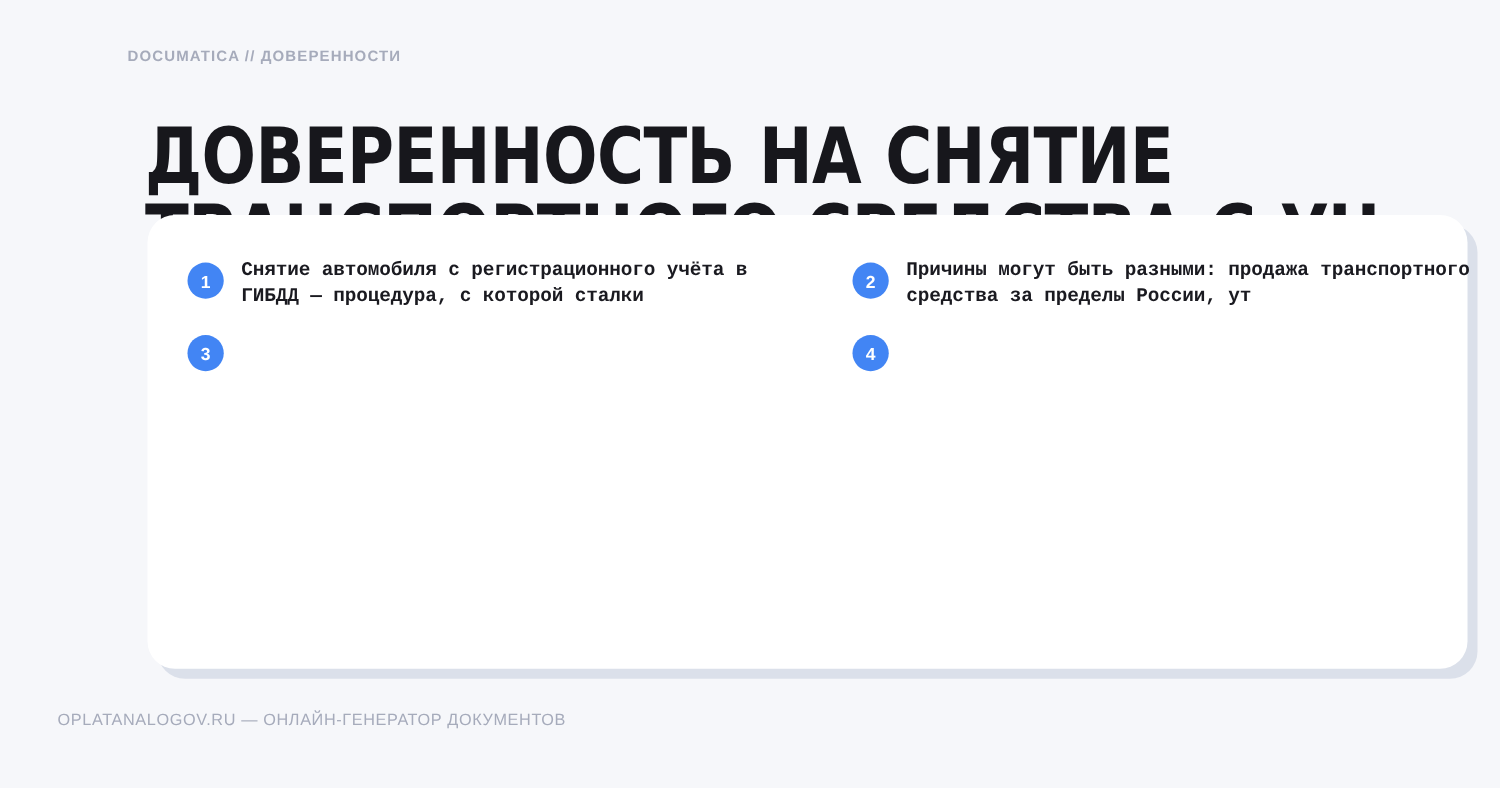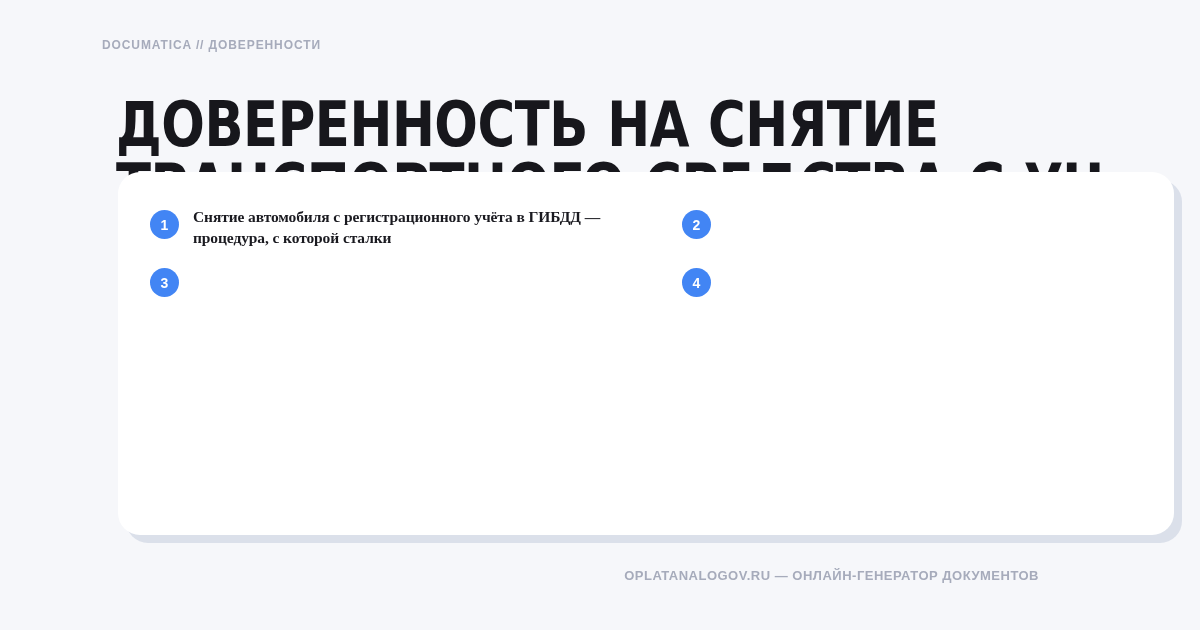--- a/index.html
+++ b/index.html
@@ -117,35 +117,35 @@
     font-family: "Liberation Sans", "DejaVu Sans", sans-serif;
   }
 
   .point-text {
     font-size: 15.5px;
     line-height: 21px;
     font-weight: 700;
     color: #1a1a20;
     letter-spacing: -0.1px;
     padding-top: 6px;
-    font-family: Liberation Serif, serif;
+    font-family: Liberation Mono, monospace;
   }
 
   
   .point.col2 { padding-left: 4px; }
 
   
   .footer {
     position: absolute;
     left: 0;
     top: 568px;
     width: 993px;
-    text-align: right;
+    text-align: left;
     font-size: 13px;
-    font-weight: 700;
+    font-weight: 400;
     letter-spacing: 0.5px;
     color: #a6abbb;
     text-transform: uppercase;
     font-family: "Liberation Sans", "DejaVu Sans", sans-serif;
   }
 </style>
 </head>
 <body>
 
 <div class="page">
@@ -159,20 +159,21 @@
   <div class="card">
     <div class="points-grid">
 
       <div class="point">
         <span class="badge">1</span>
         <span class="point-text">Снятие автомобиля с регистрационного учёта в ГИБДД — процедура, с которой сталки</span>
       </div>
 
       <div class="point col2">
         <span class="badge">2</span>
+        <span class="point-text">Причины могут быть разными: продажа транспортного средства за пределы России, ут</span>
       </div>
 
       <div class="point">
         <span class="badge">3</span>
       </div>
 
       <div class="point col2">
         <span class="badge">4</span>
       </div>
 

